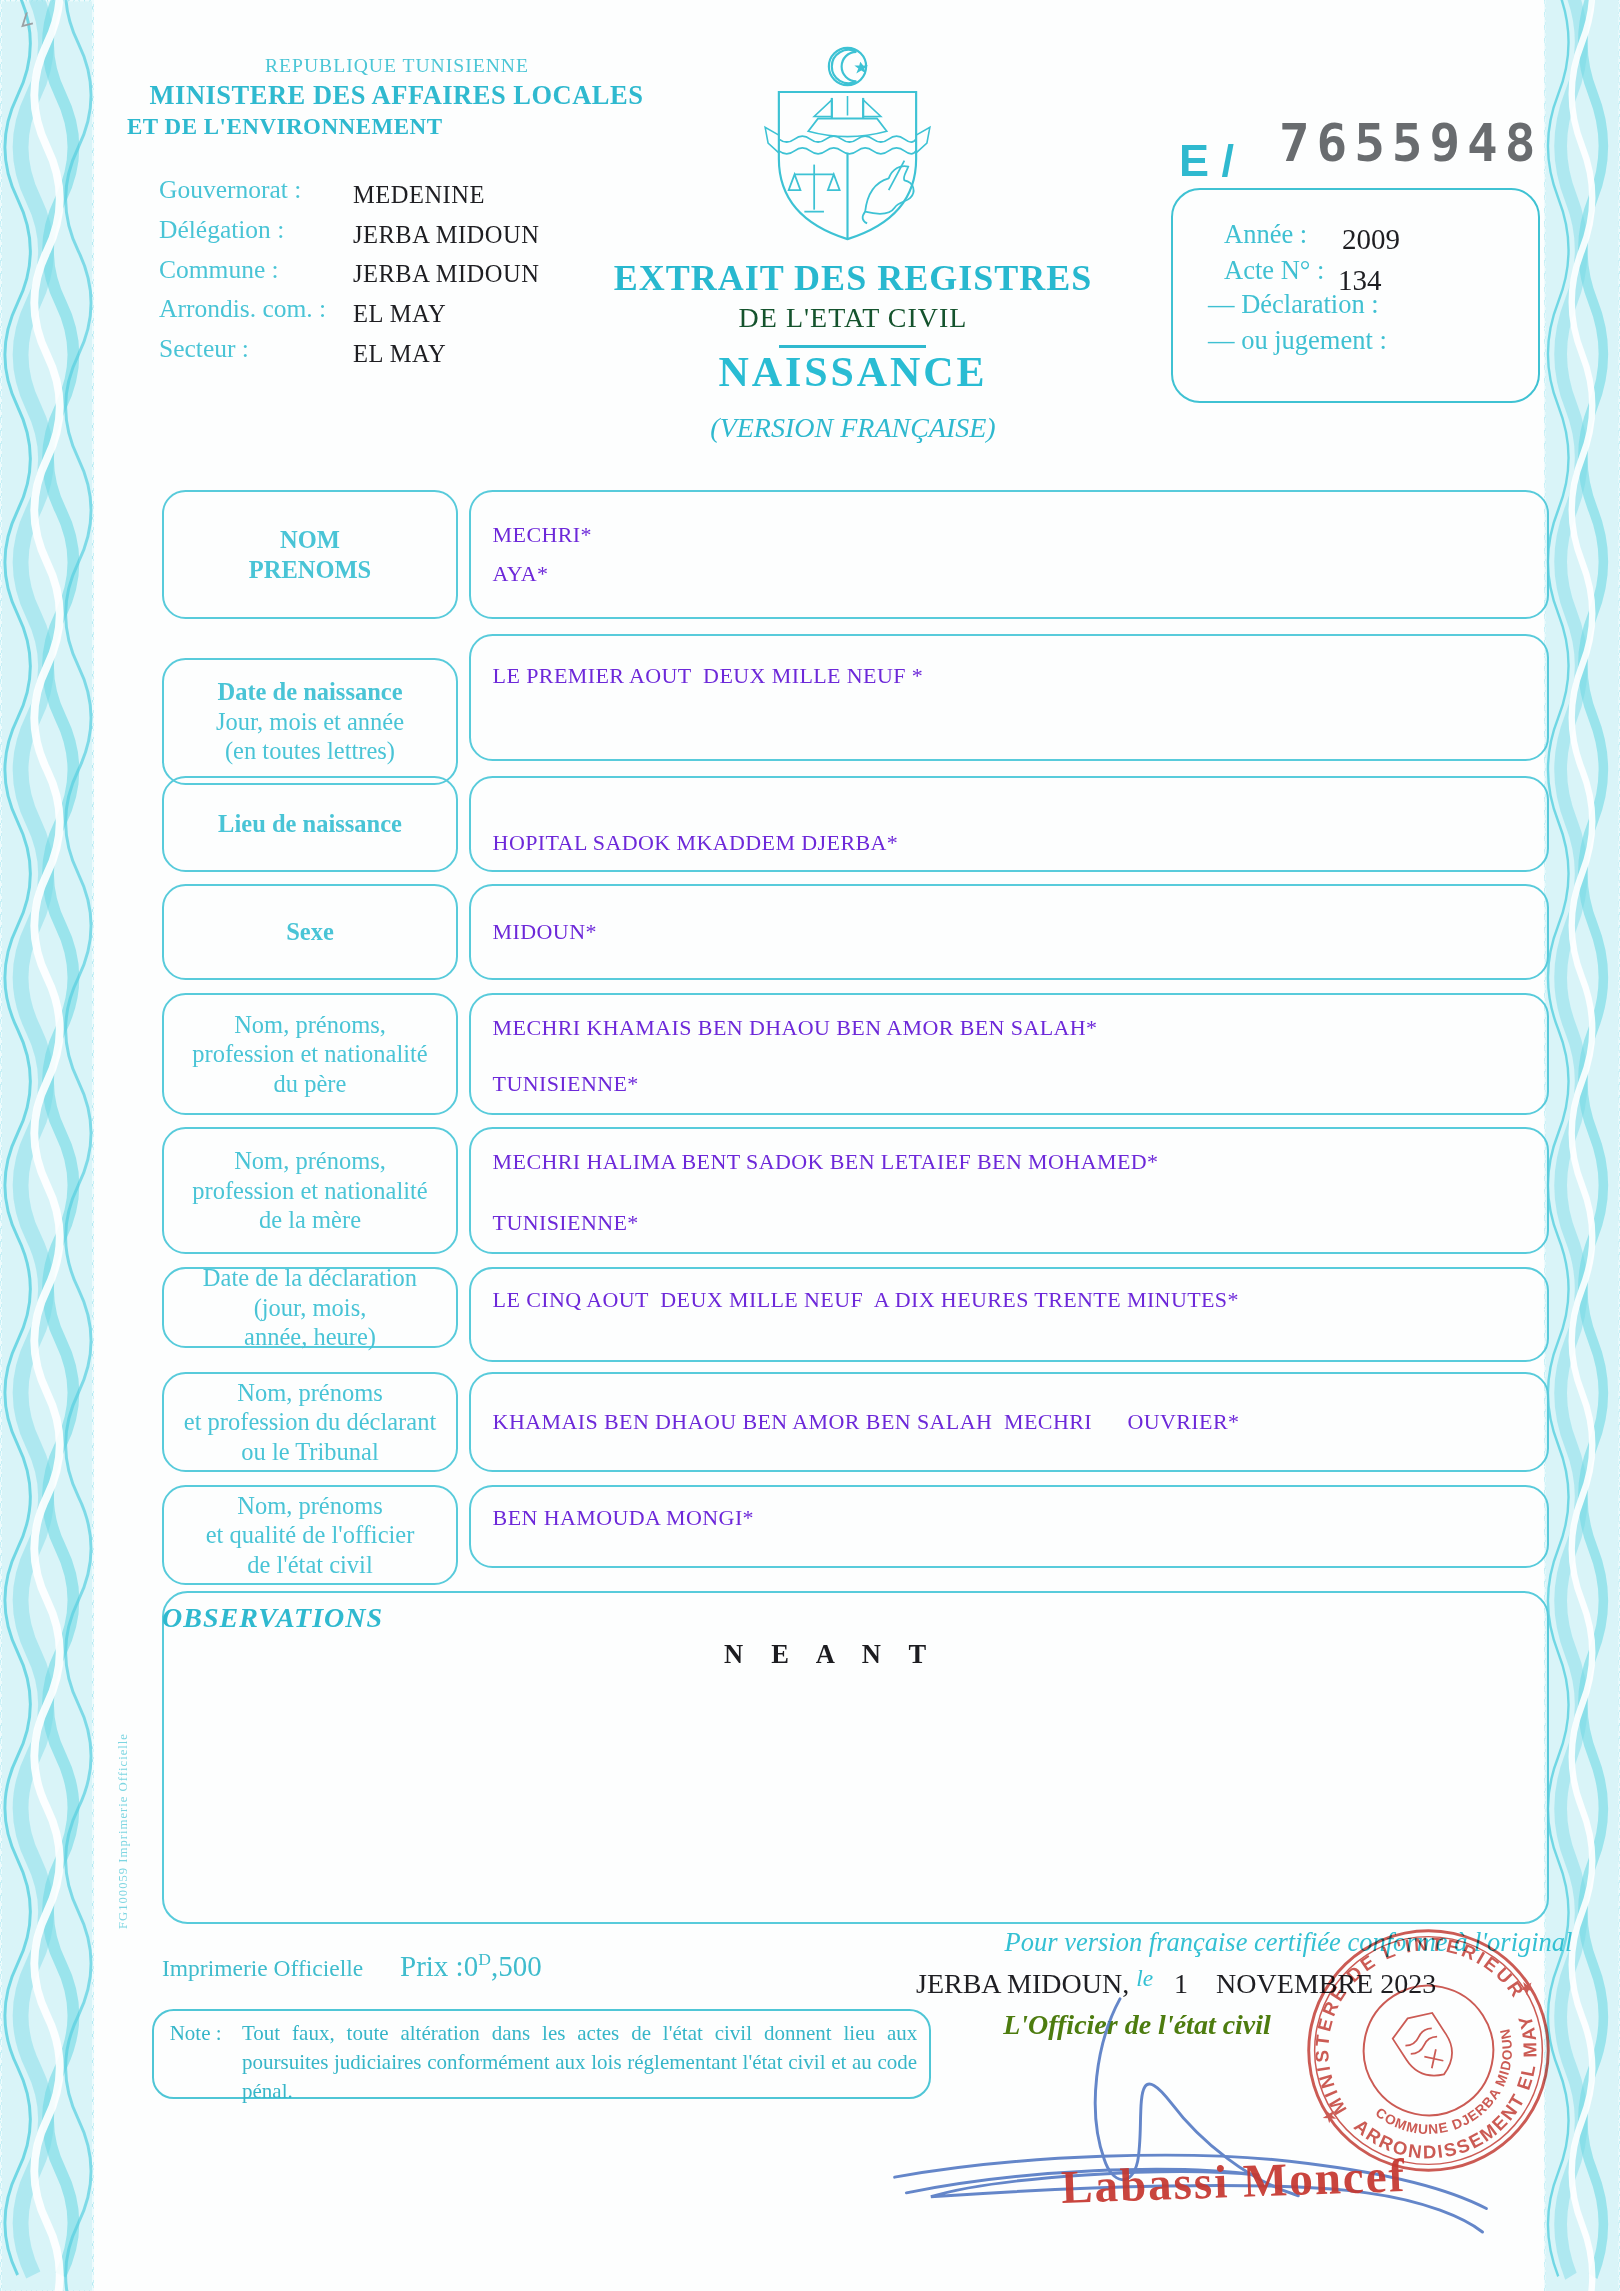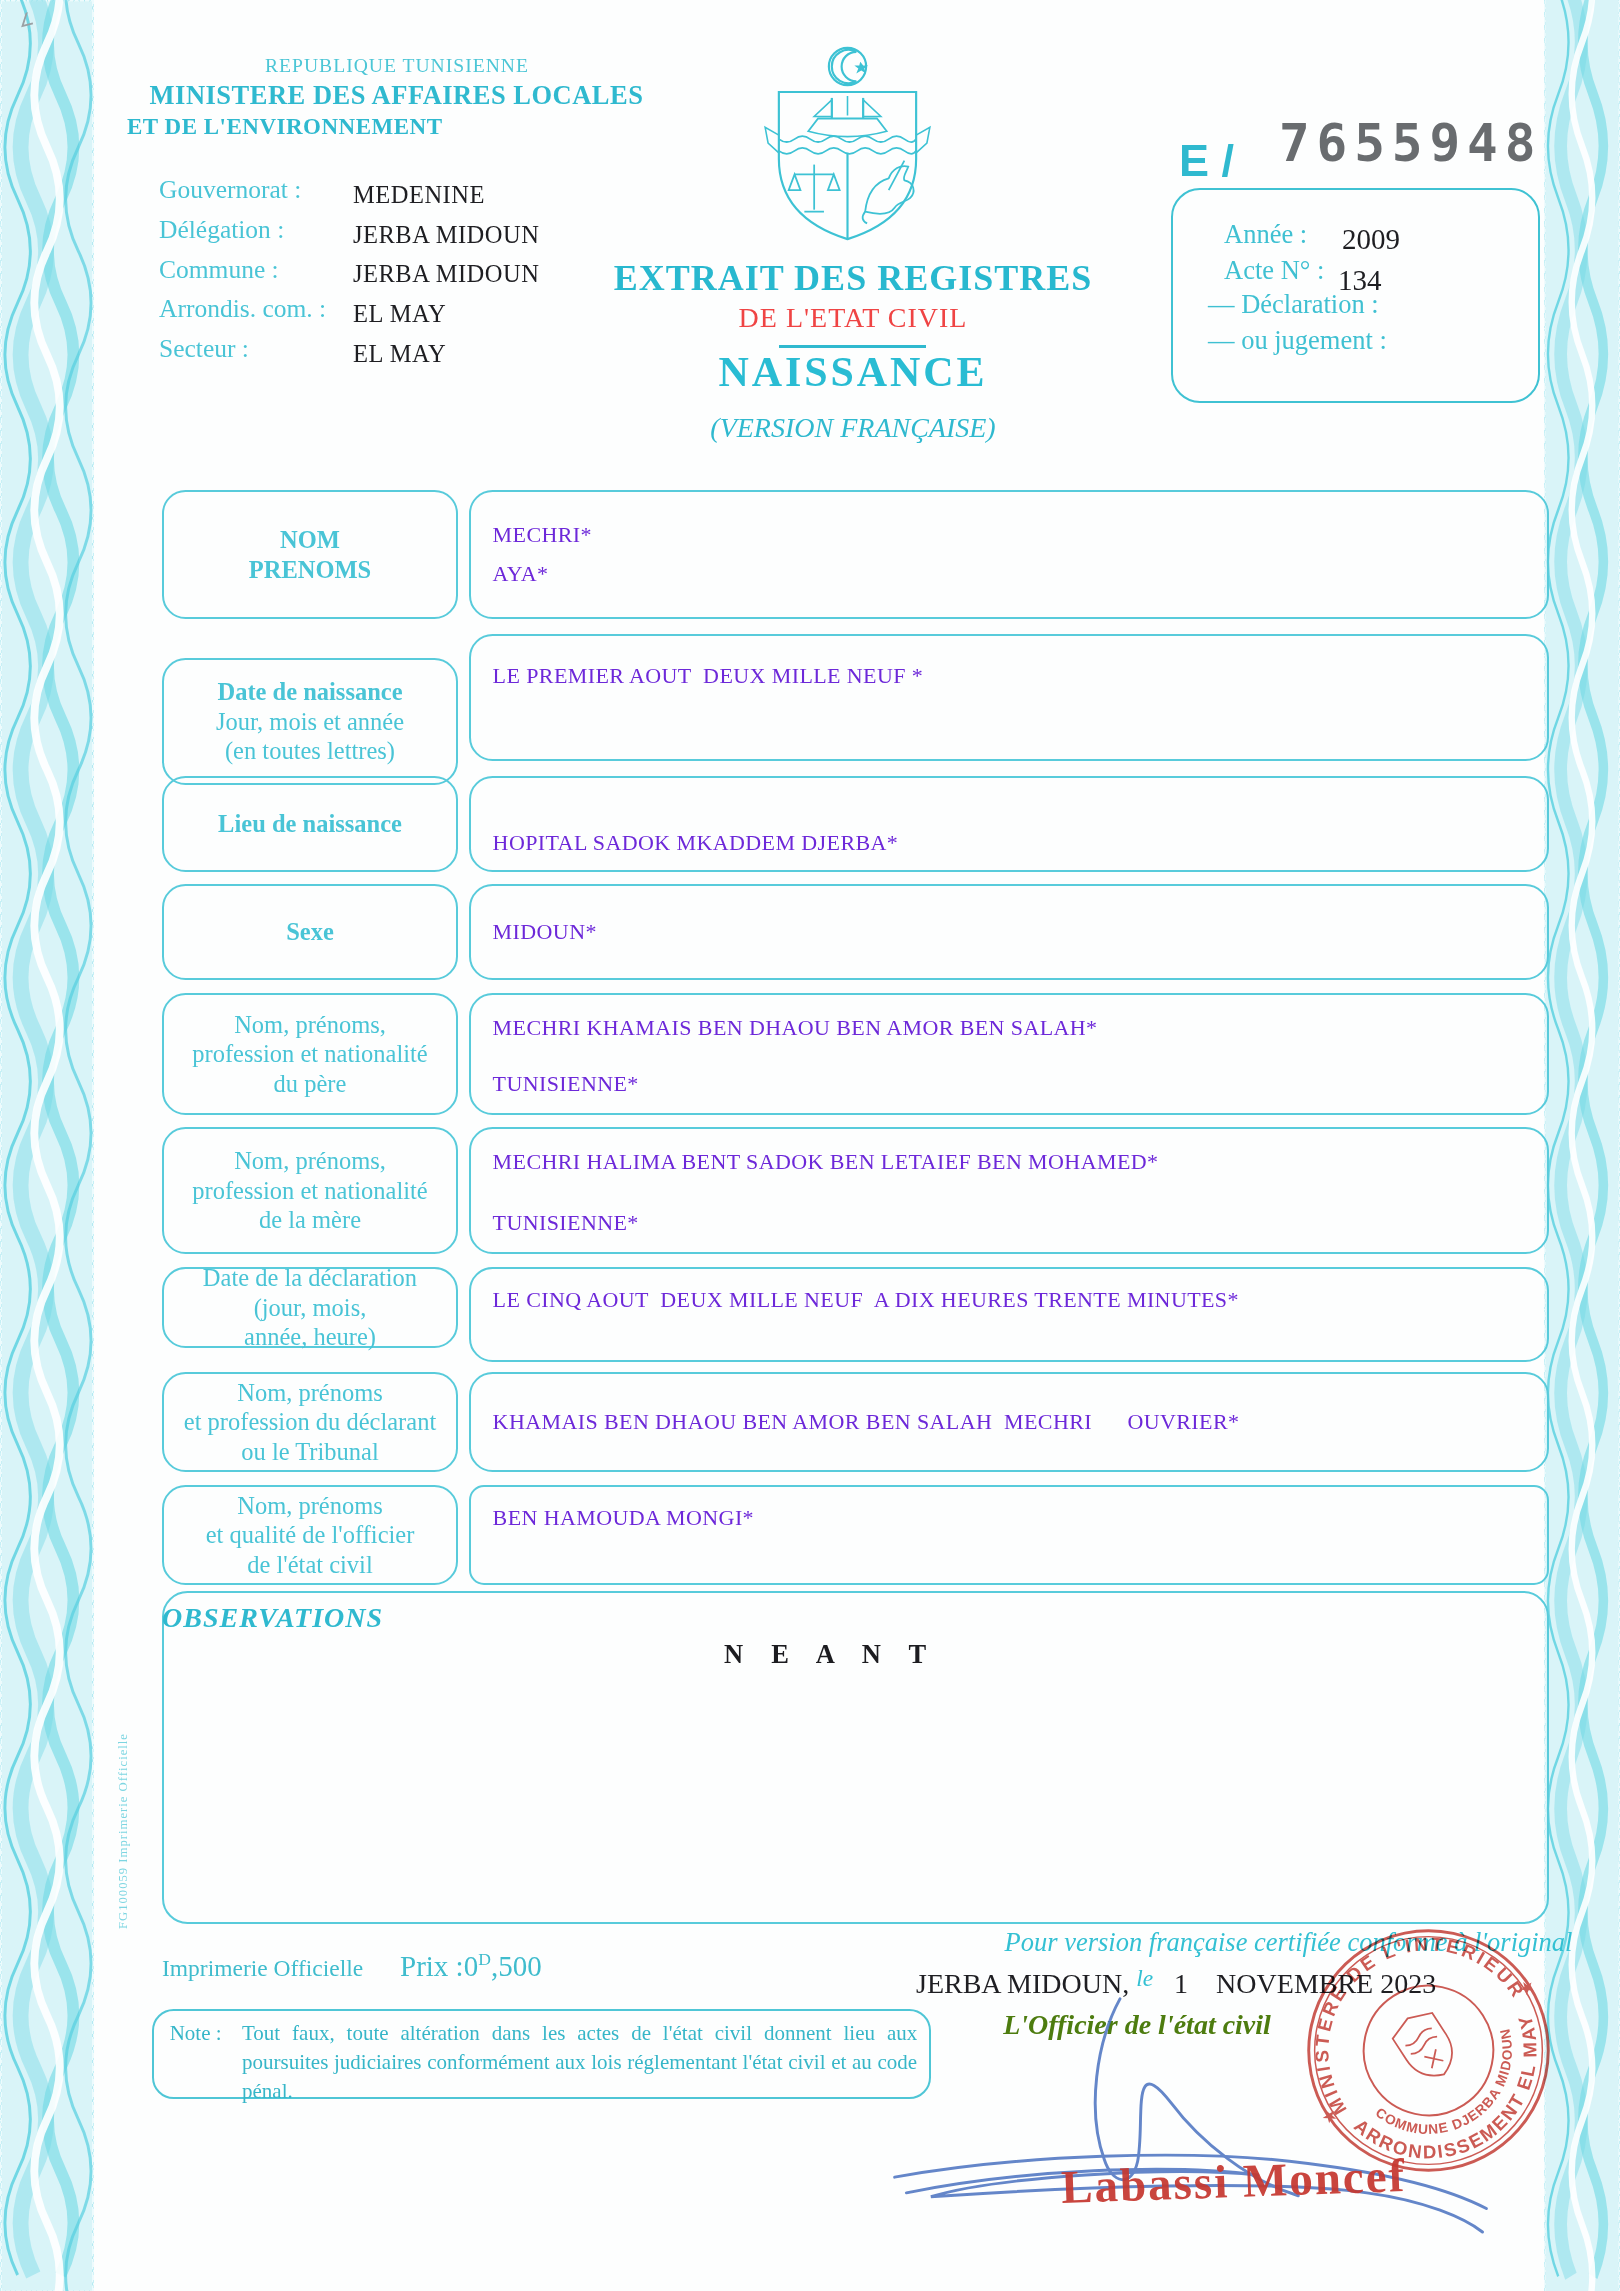--- a/index.html
+++ b/index.html
@@ -30,21 +30,21 @@
   .admin .alabel{width:194px;color:#49c4d6;font-size:25.5px;line-height:32px;}
   .admin .avalue{color:#1e1e22;font-size:24.5px;line-height:32px;padding-top:4.9px;letter-spacing:0.5px;}
   
   .serial-prefix{left:1179px;top:135px;font-size:45px;font-weight:bold;color:#2fb9cf;font-family:"Liberation Sans",sans-serif;}
   .serial-number{left:1279px;top:114px;font-size:51px;font-weight:600;color:#55585c;font-family:"DejaVu Sans Mono",monospace;letter-spacing:6.9px;opacity:.88;}
   .acte-box{left:1171px;top:188px;width:365px;height:211px;border:2.9px solid #3fc2d3;border-radius:29px;}
   .acte-box .lab{position:absolute;color:#3fc0d2;font-size:26.5px;}
   .acte-box .val{position:absolute;color:#1e1e22;font-size:29px;}
   
   .t-extrait{left:510px;top:257px;width:686px;text-align:center;font-size:36px;font-weight:bold;color:#28b8cf;letter-spacing:1px;}
-  .t-etat{left:510px;top:302px;width:686px;text-align:center;font-size:28px;color:#ef4444;letter-spacing:1px;}
+  .t-etat{left:510px;top:302px;width:686px;text-align:center;font-size:28px;color:#14532d;letter-spacing:1px;}
   .t-underline{left:779px;top:345px;width:147px;height:2.9px;background:#2fb9cf;}
   .t-naissance{left:510px;top:348px;width:686px;text-align:center;font-size:42px;font-weight:bold;color:#29bcd3;letter-spacing:2.9px;}
   .t-version{left:510px;top:412px;width:686px;text-align:center;font-size:28px;font-style:italic;color:#2fb9cf;}
   
   .rlabel{position:absolute;left:162px;width:296px;border:2.9px solid #58cbdb;border-radius:23.5px;
           display:flex;flex-direction:column;justify-content:center;align-items:center;text-align:center;
           color:#49c4d6;font-size:24.5px;line-height:1.2;padding:3.9px 9.8px;box-sizing:border-box;}
   .rvalue{position:absolute;left:469px;width:1080px;border:2.9px solid #58cbdb;border-radius:23.5px;
           display:flex;flex-direction:column;justify-content:center;
           padding:5.9px 5.9px 5.9px 21.6px;box-sizing:border-box;}
@@ -241,21 +241,21 @@
 </div>
 <div class="rvalue" style="top:1372px;height:100px;">
   <div class="vl">KHAMAIS BEN DHAOU BEN AMOR BEN SALAH  MECHRI      OUVRIER*</div>
 </div>
 
 <div class="rlabel" style="top:1485px;height:100px;">
   <div class="lb">Nom, prénoms</div>
   <div class="lb">et qualité de l'officier</div>
   <div class="lb">de l'état civil</div>
 </div>
-<div class="rvalue" style="top:1485px;height:100px;justify-content:flex-start;padding-top:17.6px;border-radius:15px;">
+<div class="rvalue" style="top:1485px;height:83px;justify-content:flex-start;padding-top:17.6px;">
   <div class="vl">BEN HAMOUDA MONGI*</div>
 </div>
 
 <div class="abs obs-box"></div>
 <div class="abs obs-title">OBSERVATIONS</div>
 <div class="abs obs-value">N E A N T</div>
 
 <div class="abs imprimerie">Imprimerie Officielle</div>
 <div class="abs prix"><span>Prix :0</span><sup>D</sup><span>,500</span></div>
 

